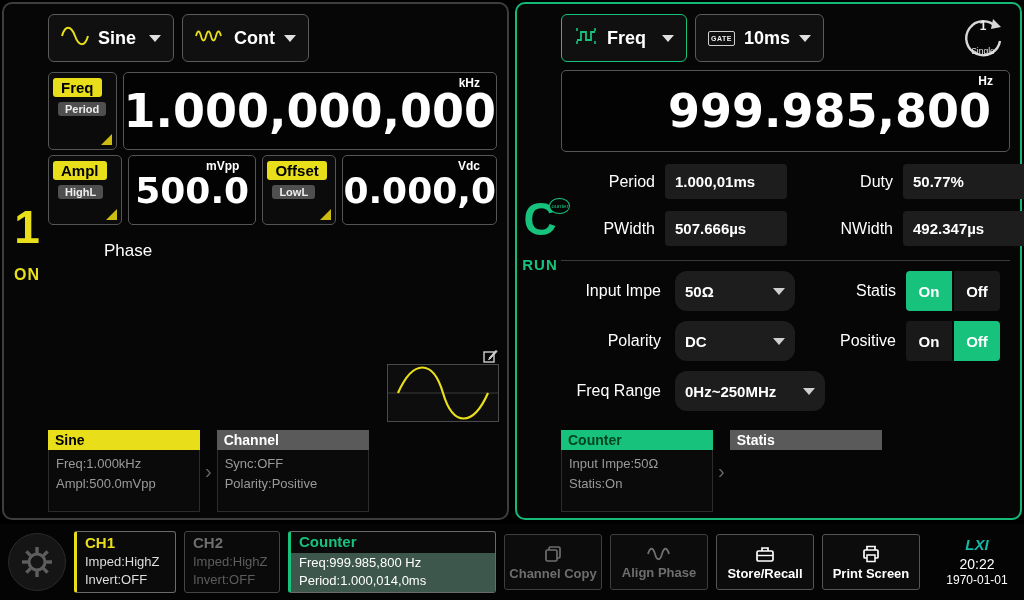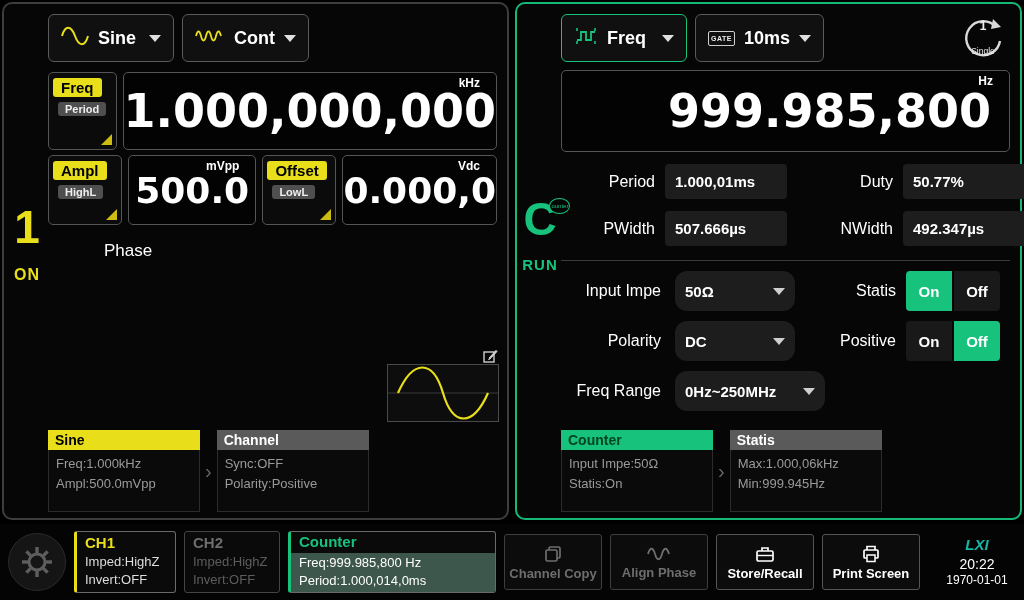--- a/index.html
+++ b/index.html
@@ -343,24 +343,20 @@
         <div class="card">
           <div class="card-header hd-green">Counter</div>
           <div class="card-body">
             <div class="card-line">Input Impe:50Ω</div>
             <div class="card-line">Statis:On</div>
           </div>
         </div>
         <span class="sep"></span>
         <div class="card">
           <div class="card-header hd-gray">Statis</div>
-          <div class="card-body">
-            <div class="card-line">Max:1.000,06kHz</div>
-            <div class="card-line">Min:999.945Hz</div>
-          </div>
         </div>
       </div>
     </section>
   </div>
 
   <div class="bottom">
     <div class="logo">
       <svg width="34" height="34" viewBox="0 0 34 34">
         <circle cx="17" cy="17" r="8" fill="none" stroke="#5e5e5e" stroke-width="3"></circle>
         <g stroke="#5e5e5e" stroke-width="3.4">

